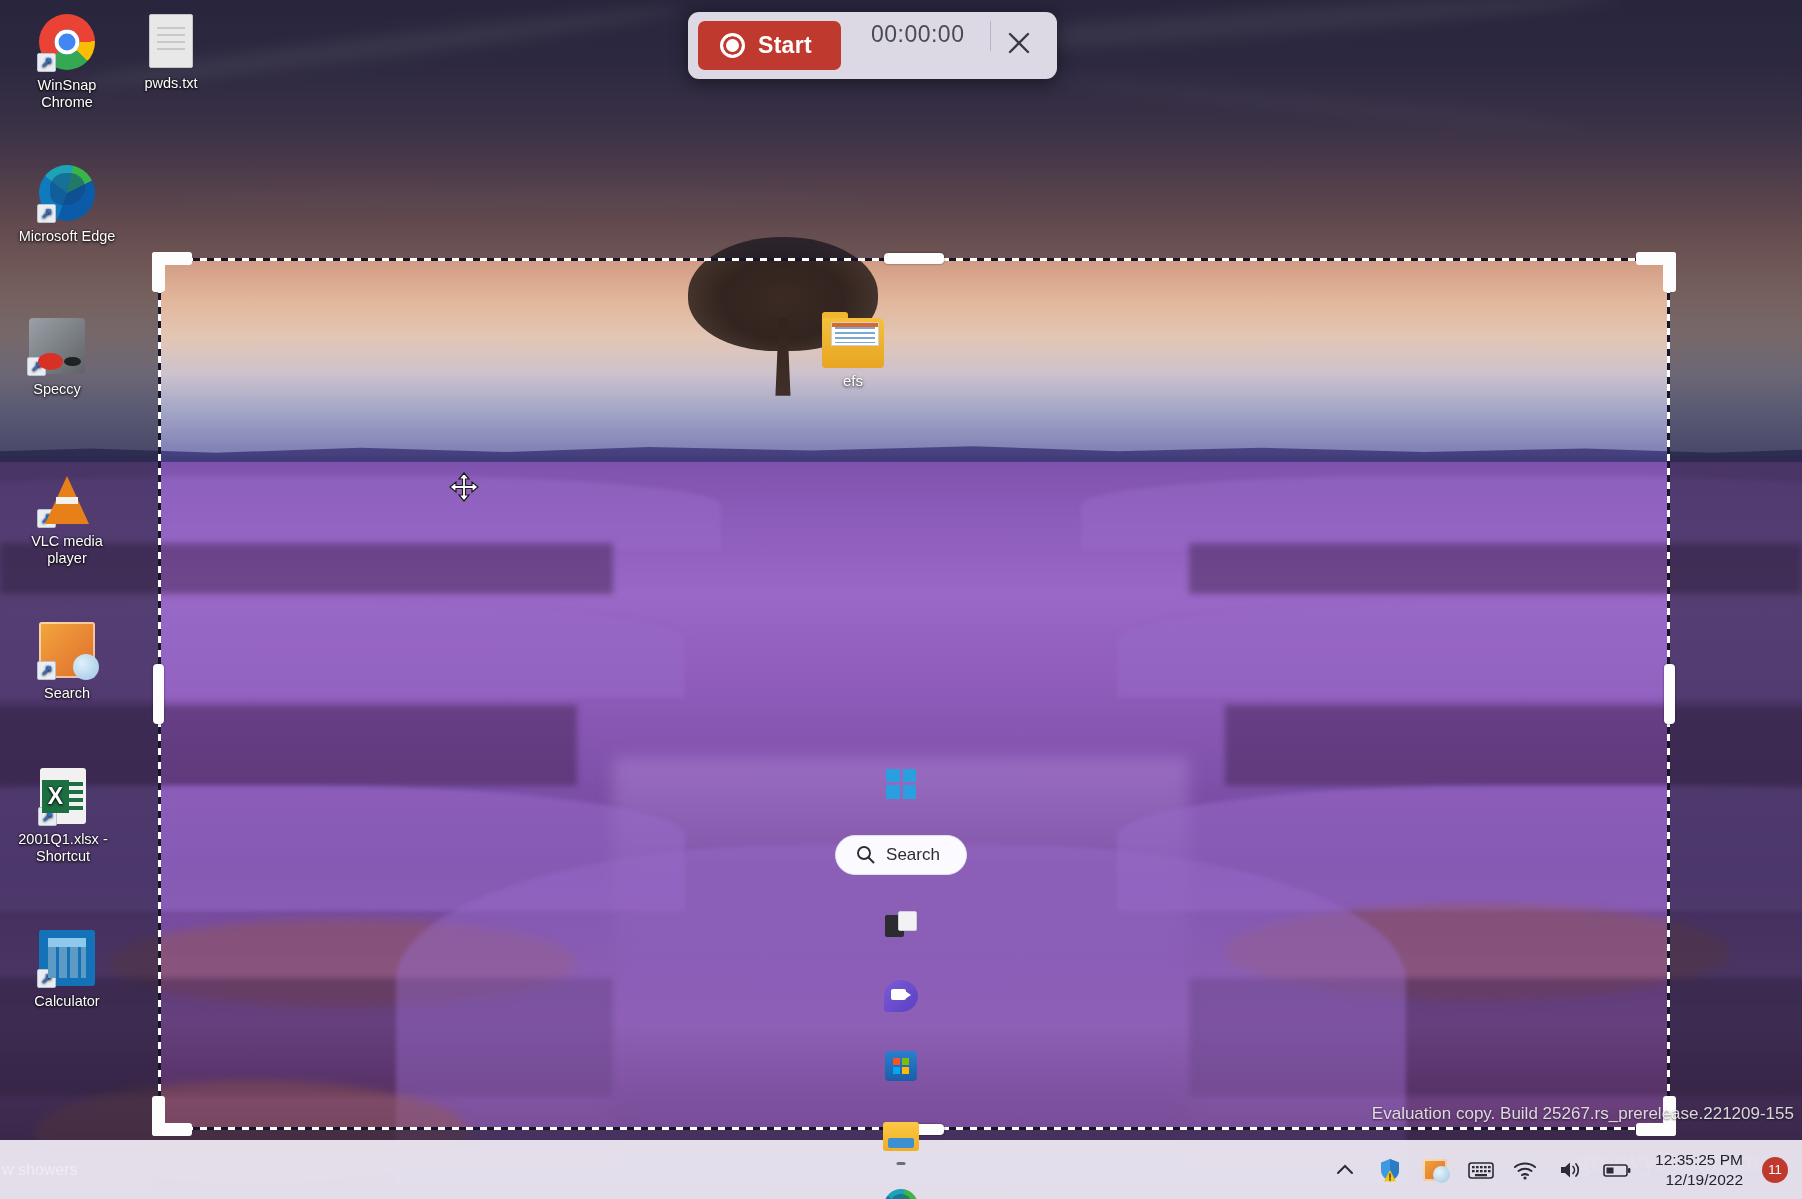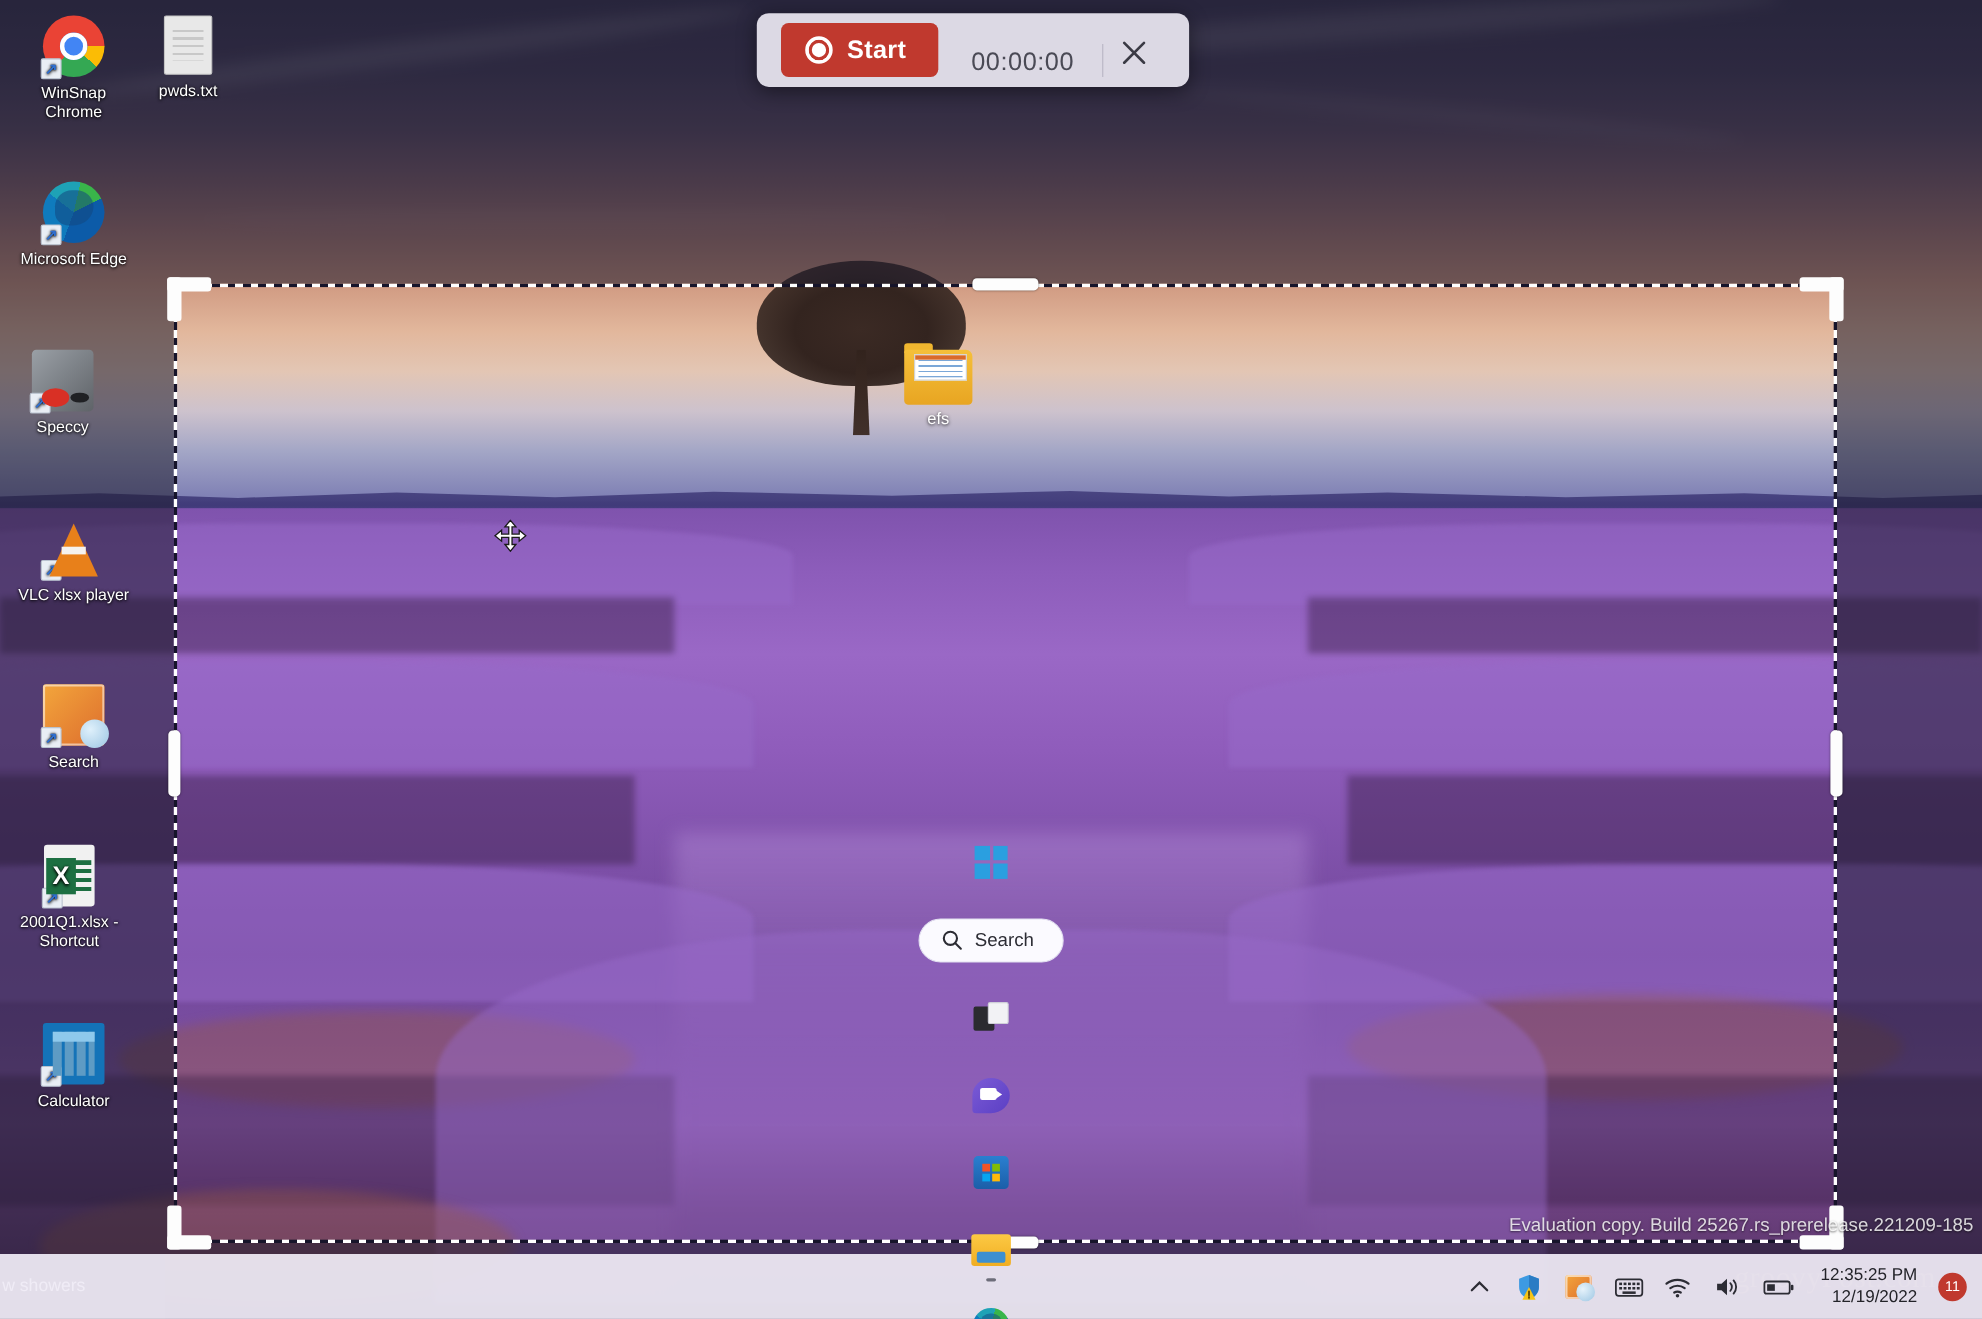--- a/index.html
+++ b/index.html
@@ -173,24 +173,24 @@
   
   .corner-l { position:absolute; width:40px; height:40px; }
   .corner-l span { position:absolute; background:#fdfdfd; border-radius:3px; }
 
   
   #move-cursor { position:absolute; width:30px; height:30px; }
   #move-cursor svg { display:block; }
 
   
   #rec-toolbar {
-    position:absolute; display:flex; align-items:flex-end;
+    position:absolute; display:flex; align-items:flex-start;
     background:#dcd9e4; border-radius:11px;
     box-shadow:0 4px 18px rgba(0,0,0,.45);
-    padding:9px 22px; gap:0;
+    padding:9px 10px; gap:0;
   }
   #start-button {
     display:flex; align-items:center; gap:13px;
     background:#c0392e; color:#fff; border:none; border-radius:7px;
     padding:11px 29px 11px 22px; cursor:pointer;
     font-size:23px; font-weight:bold; letter-spacing:.3px;
     font-family:"Liberation Sans", sans-serif;
   }
   .rec-dot { width:25px; height:25px; border-radius:50%;
     border:3px solid #fff; background:#fff;
@@ -338,21 +338,21 @@
         </span><span>WinSnap Chrome</span></div>
       <div class="desk-icon" style="left: 118px; top: 14px;"><span class="glyph ic-txt"></span><span>pwds.txt</span></div>
       <div class="desk-icon" style="left: 14px; top: 165px;"><span class="glyph ic-edge">
           <span class="shortcut-arrow"></span>
         </span><span>Microsoft Edge</span></div>
       <div class="desk-icon" style="left: 4px; top: 318px;"><span class="glyph ic-speccy">
           <span class="shortcut-arrow"></span>
         </span><span>Speccy</span></div>
       <div class="desk-icon" style="left: 14px; top: 470px;"><span class="glyph ic-vlc">
           <span class="shortcut-arrow"></span>
-        </span><span>VLC xlsx player</span></div>
+        </span><span>VLC media player</span></div>
       <div class="desk-icon" style="left: 14px; top: 622px;"><span class="glyph ic-winsnap">
           <span class="shortcut-arrow"></span>
         </span><span>Search</span></div>
       <div class="desk-icon" style="left: 10px; top: 768px;"><span class="glyph ic-xlsx">
           <span class="shortcut-arrow"></span>
         </span><span>2001Q1.xlsx - Shortcut</span></div>
       <div class="desk-icon" style="left: 14px; top: 930px;"><span class="glyph ic-calc">
           <span class="shortcut-arrow"></span>
         </span><span>Calculator</span></div>
     </div>
@@ -394,21 +394,21 @@
     <div class="handle h-vert" style="right:-5px;top:50%;transform:translateY(-50%);"></div>
   </div>
 
   <div id="move-cursor" style="left: 449px; top: 472px;">
     <svg width="30" height="30" viewBox="0 0 30 30">
       <path d="M15 1 L20 7 H16.5 V13.5 H23 V10 L29 15 L23 20 V16.5 H16.5 V23 H20 L15 29 L10 23 H13.5 V16.5 H7 V20 L1 15 L7 10 V13.5 H13.5 V7 H10 Z" fill="#ffffff" stroke="#1a1a1a" stroke-width="1.2"></path>
     </svg>
   </div>
 
   <div id="os-watermark">
-    <div>Evaluation copy. Build 25267.rs_prerelease.221209-185</div>
+    <div>Evaluation copy. Build 25267.rs_prerelease.221209-155</div>
   </div>
 
   <div id="site-watermark">groovyPost.com</div>
 
   <div id="rec-toolbar" style="left: 688px; top: 12px;">
     <button id="start-button">
       <span class="rec-dot"></span>
       <span>Start</span>
     </button>
     <span id="rec-timer">00:00:00</span>

